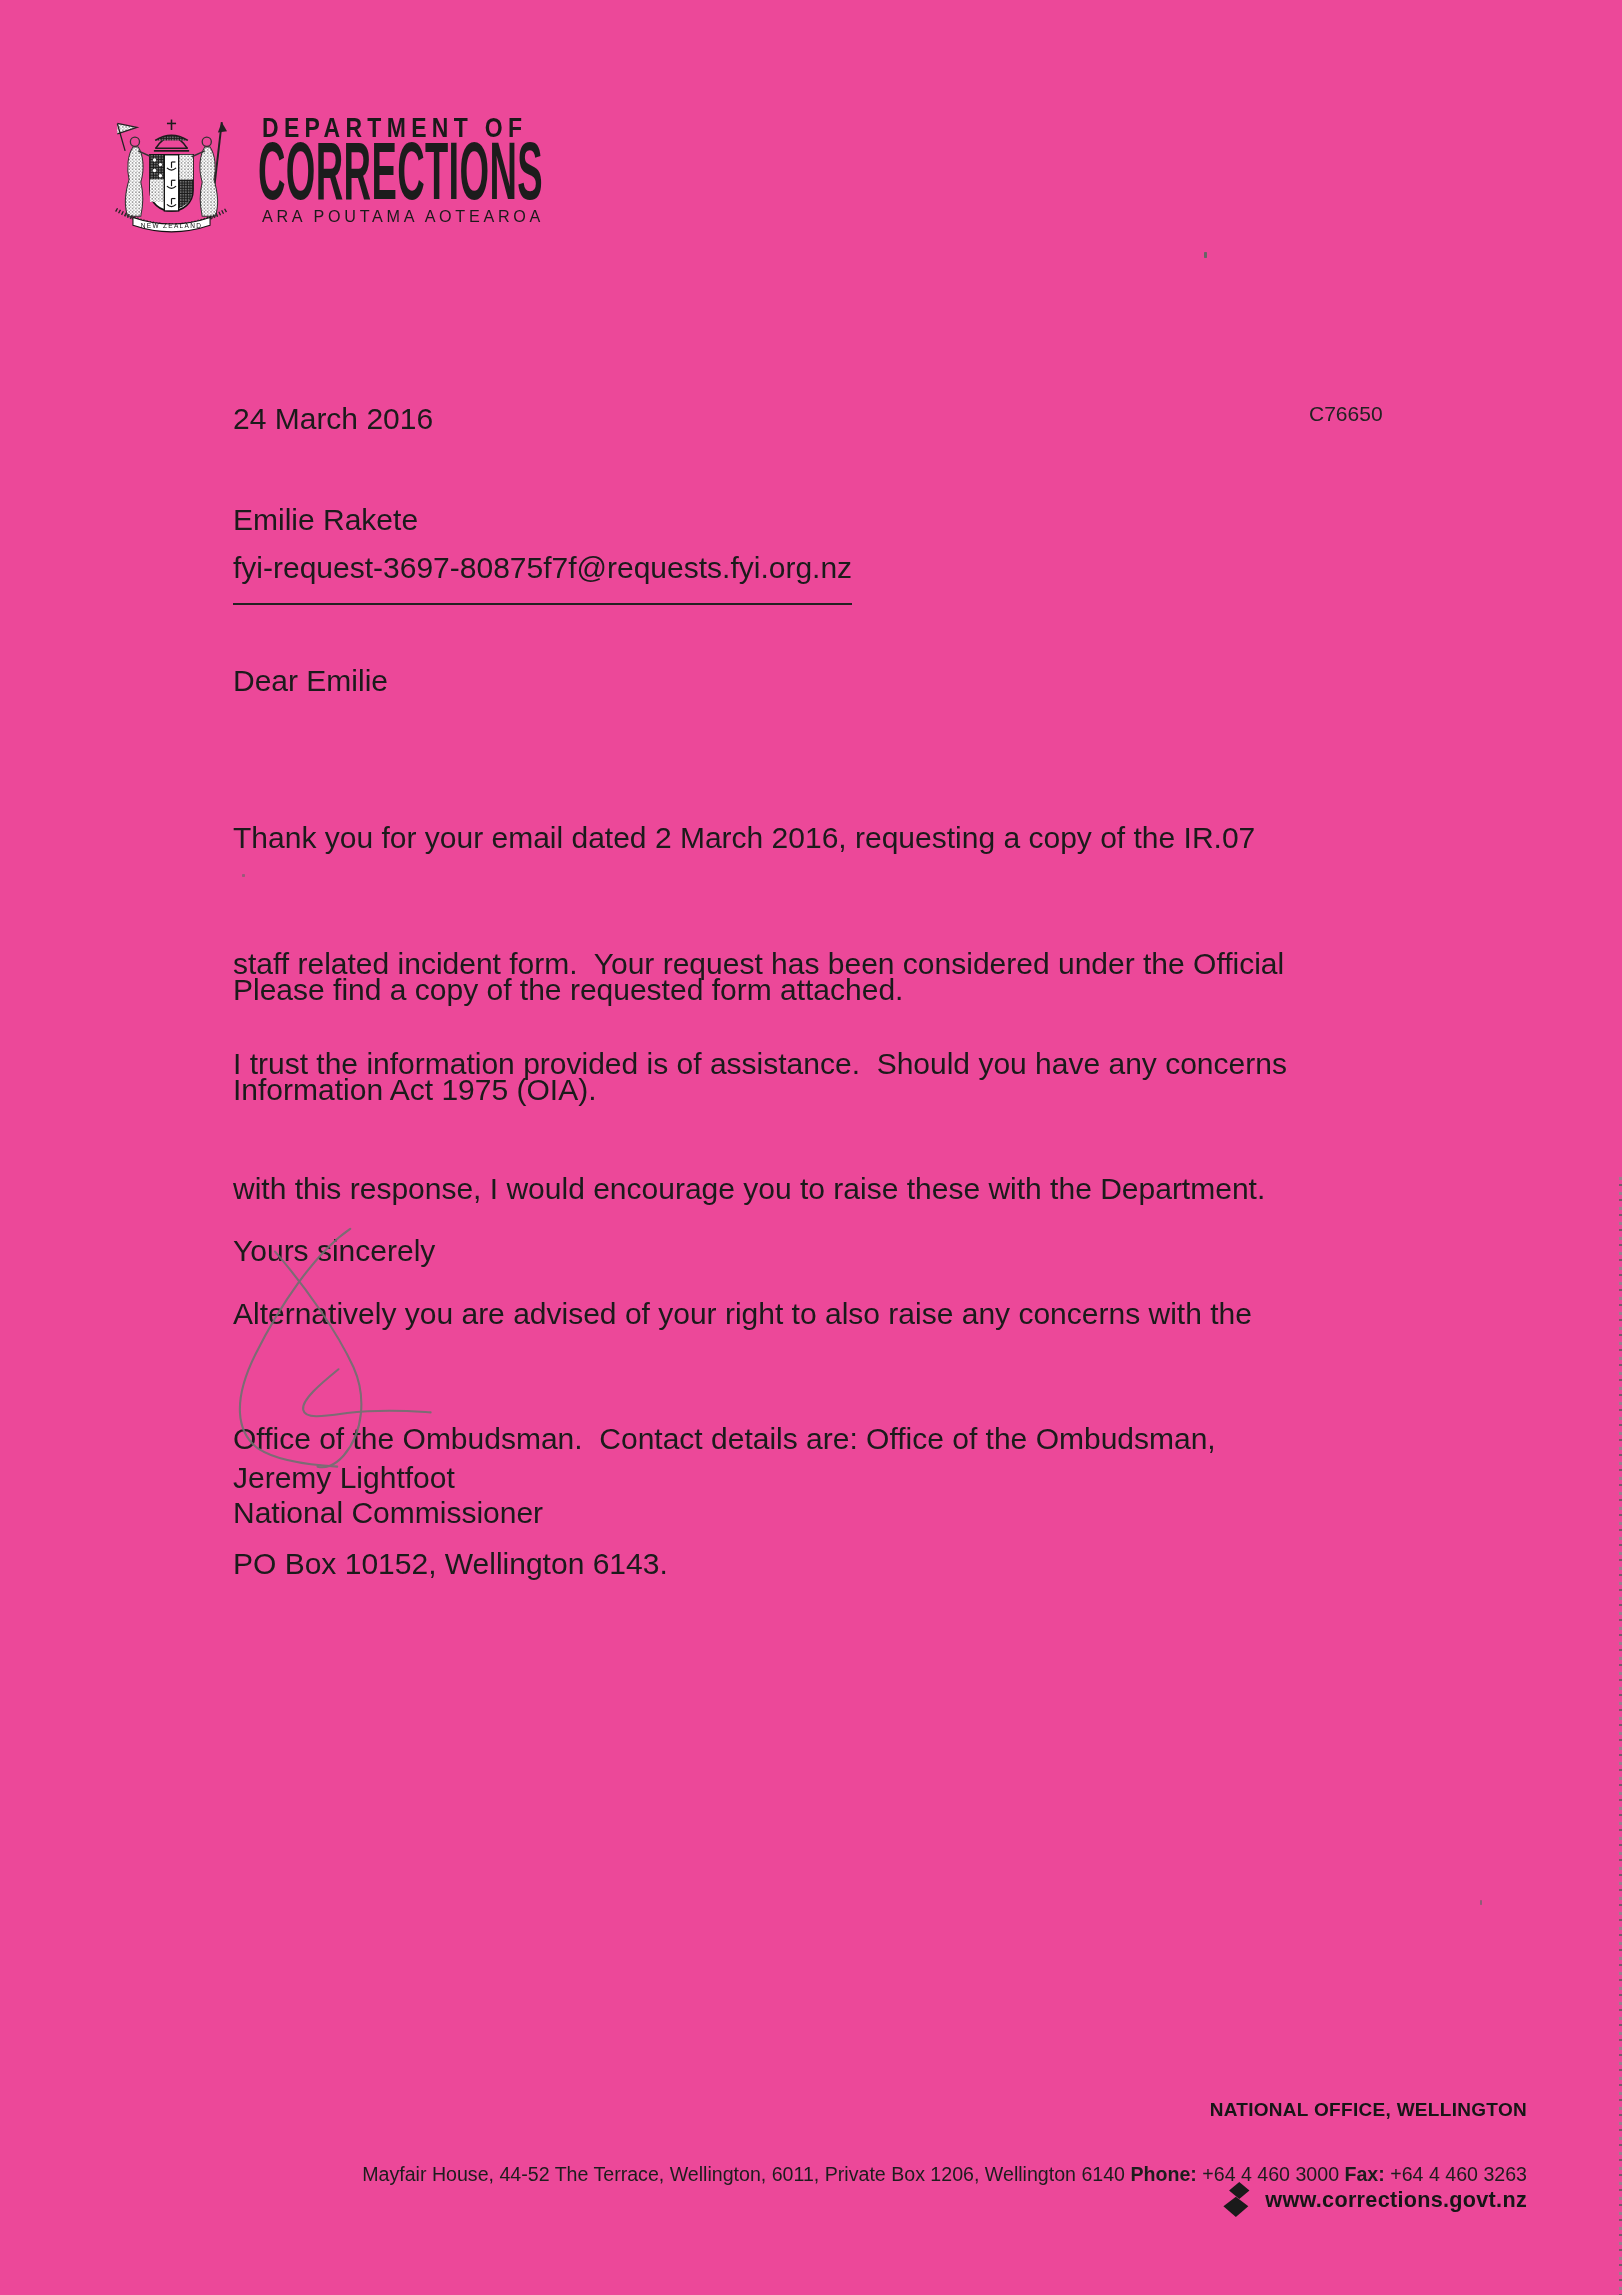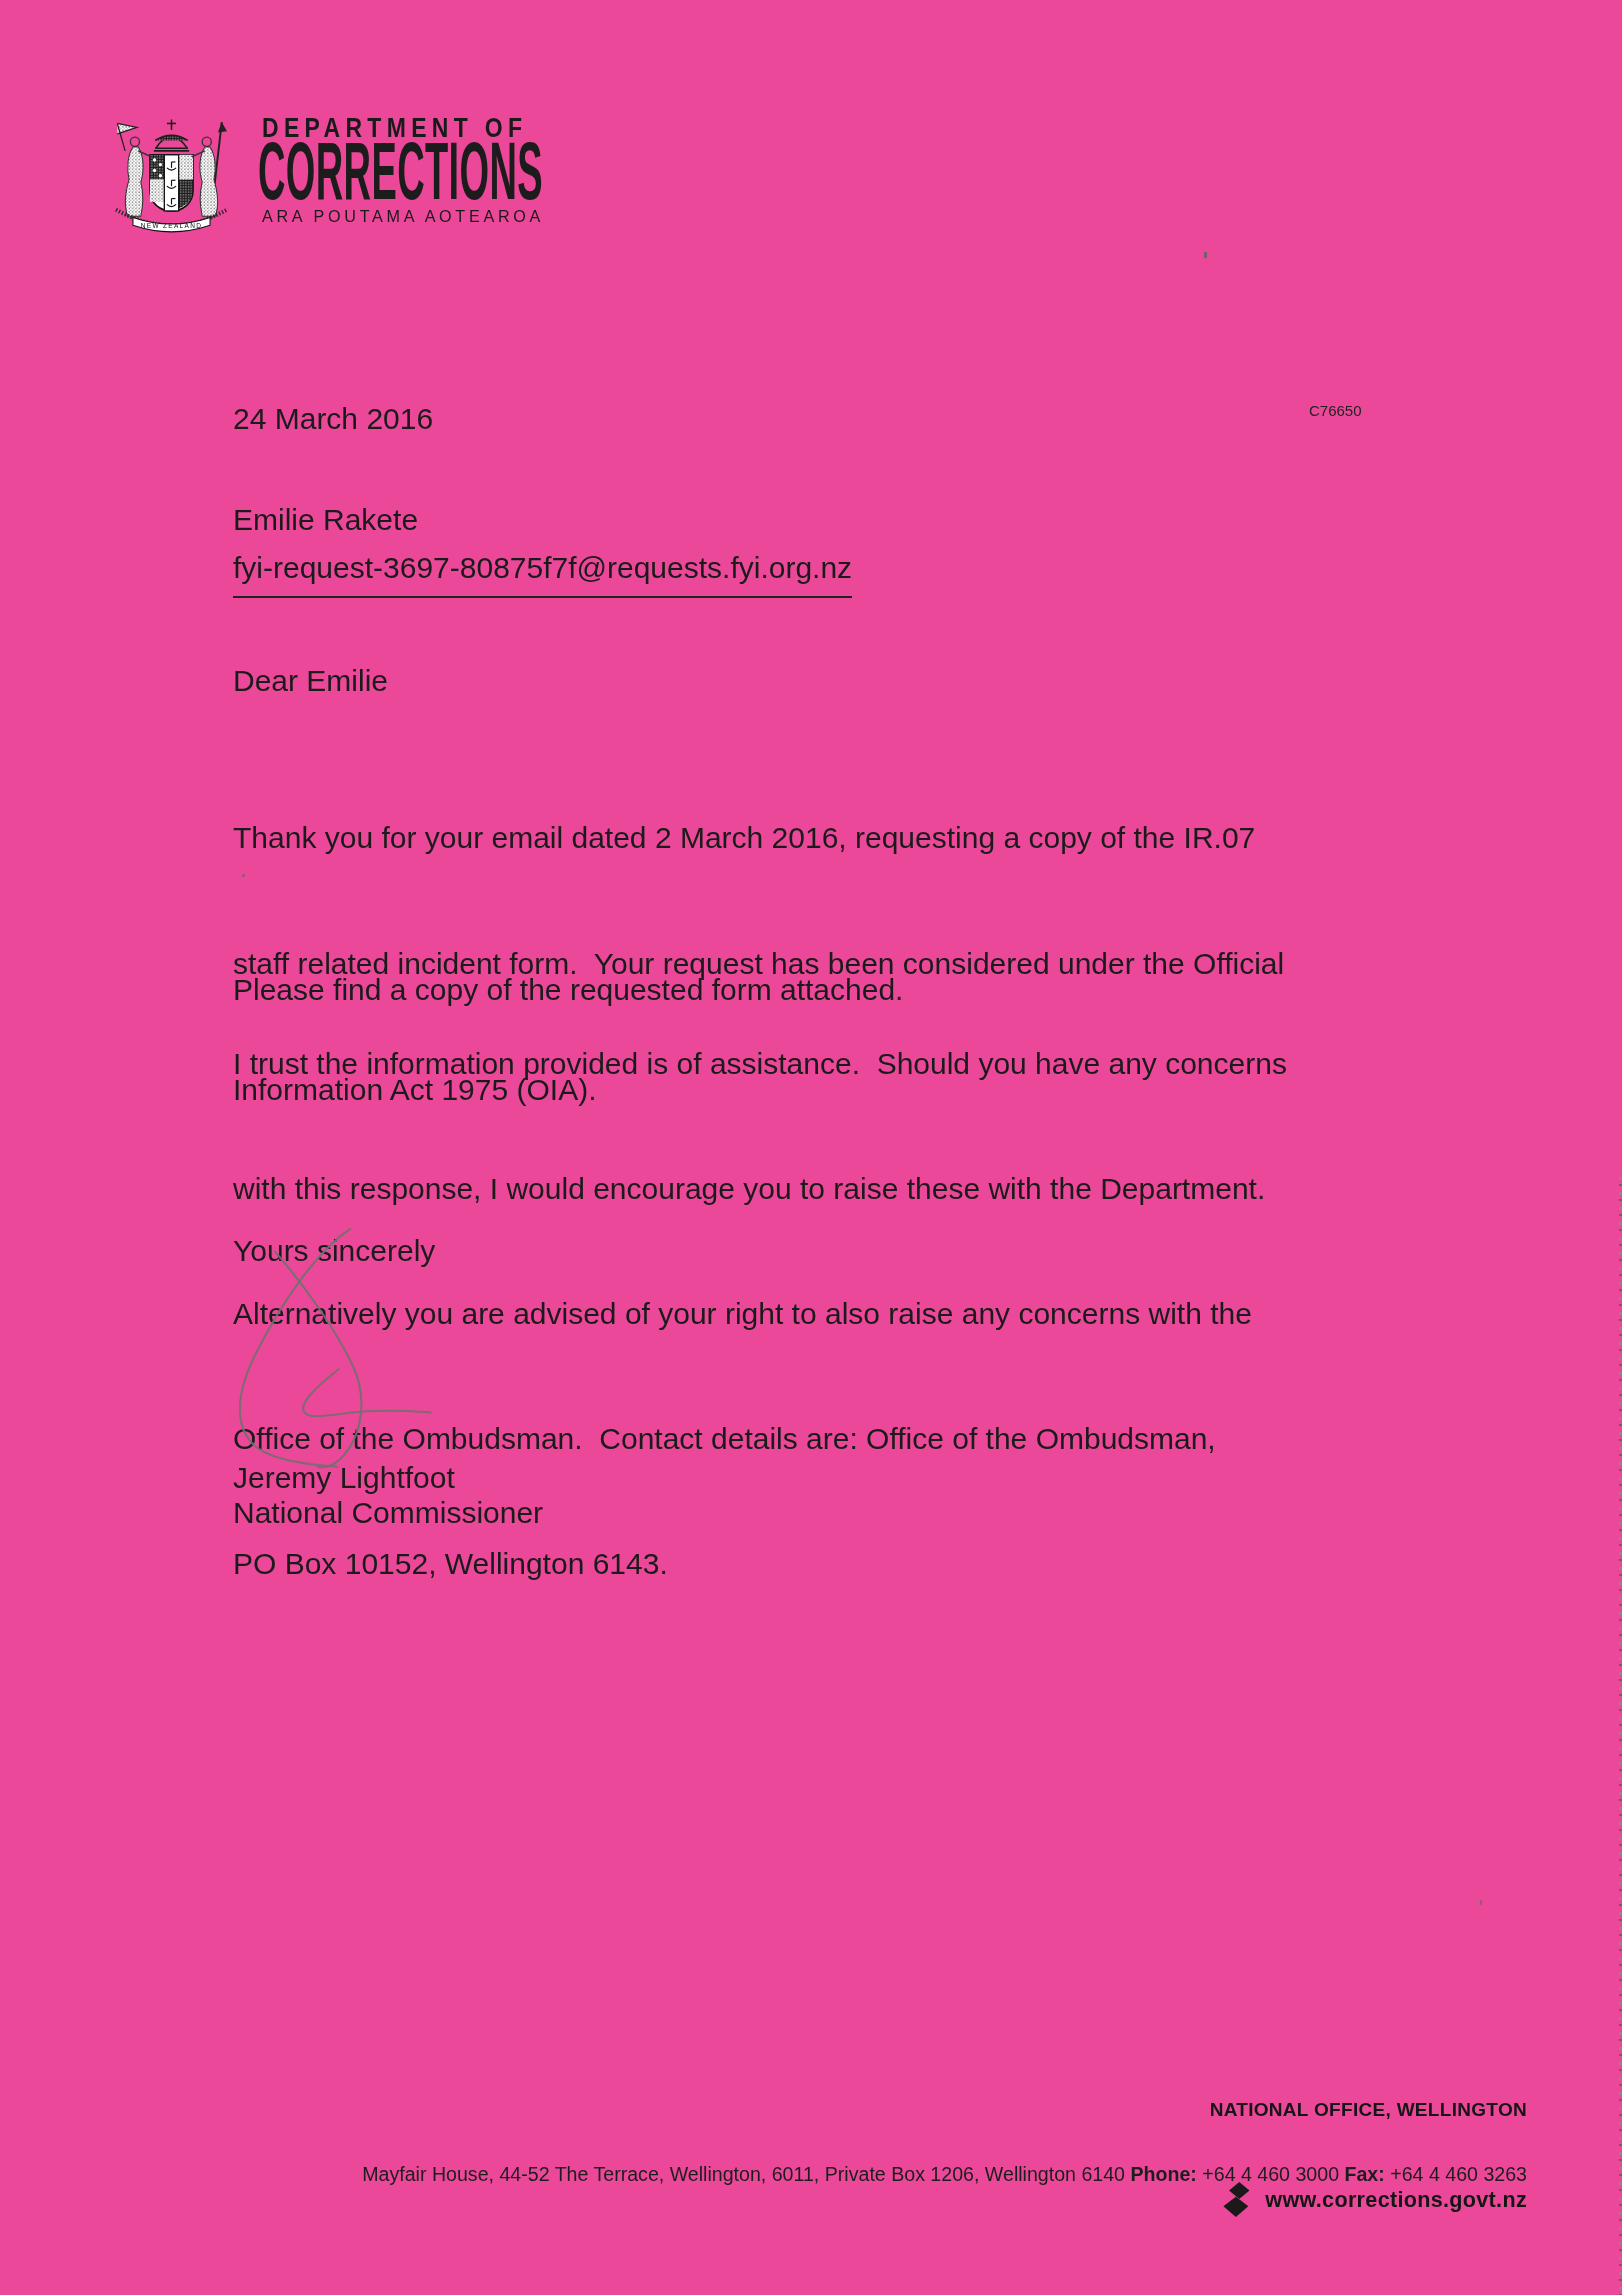--- a/index.html
+++ b/index.html
@@ -29,24 +29,24 @@
   }
   .maori-line{
     left:262px;top:208px;
     font-size:17px;line-height:17px;font-weight:400;
     letter-spacing:3.9px;color:#1a1a1a;
     transform:scaleX(.95);transform-origin:left top;
   }
 
   
   .body-txt{font-size:30px;line-height:42px;color:#1b1b1b;}
-  .ref-num{font-size:15px;color:#222;}
+  .ref-num{font-size:21px;color:#222;}
   .email-link{
     border-bottom:2px solid #222;
-    padding-bottom:12px;
+    padding-bottom:19px;
     display:inline-block;
   }
   .para .line{display:block;}
   .para-tight .line{line-height:41px;}
 
   
   .f-office{
     right:96px;top:2099px;
     font-size:19px;font-weight:700;letter-spacing:0.3px;color:#161616;
     text-align:right;

